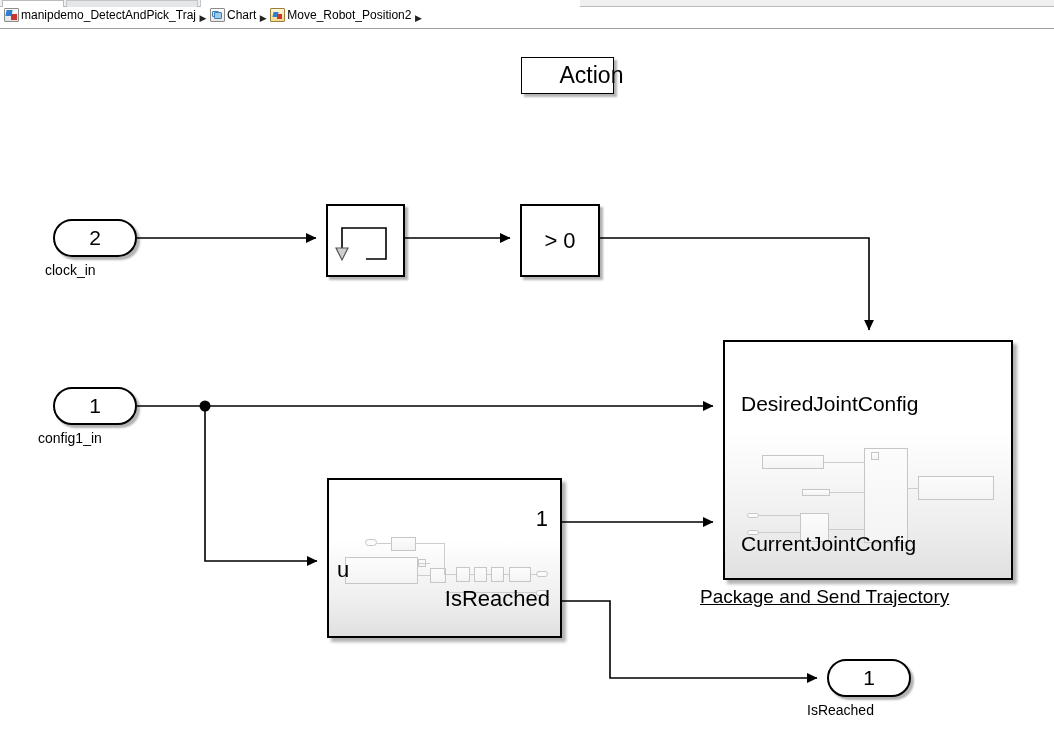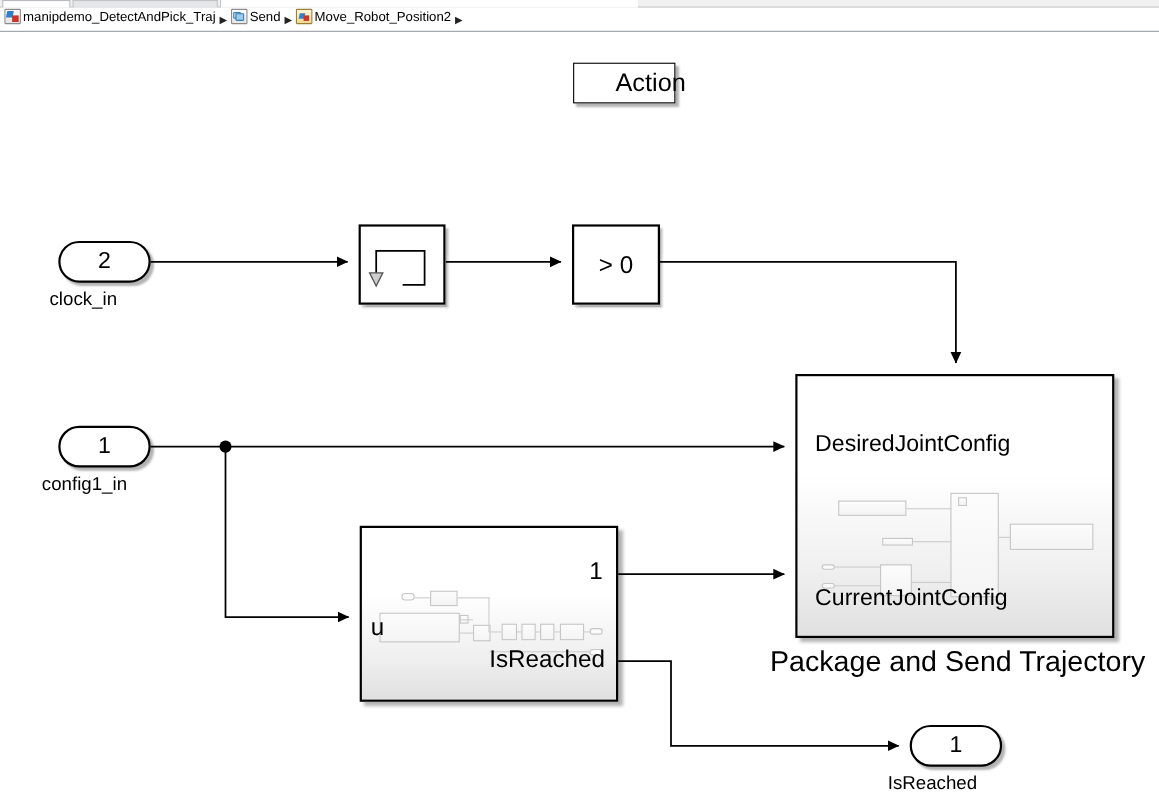--- a/index.html
+++ b/index.html
@@ -190,43 +190,44 @@
   }
 
   .port-label {
     position: absolute;
     font-size: 20px;
     color: #000000;
     white-space: nowrap;
   }
   .blk-caption {
     position: absolute;
-    font-size: 26px;
+    font-size: 19px;
     color: #000000;
     white-space: nowrap;
+    text-decoration: underline;
   }
 
   
   .port {
     position: absolute;
     border: 2px solid #000000;
     border-radius: 22px;
     background: #ffffff;
     box-shadow: 3px 3px 2px rgba(0,0,0,0.30);
     display: flex; align-items: center; justify-content: center;
     font-size: 21px;
     color: #000000;
   }
   #clock-in-port  { left: 53px;  top: 189px; width: 84px; height: 38px; }
   #config-in-port { left: 53px;  top: 357px; width: 84px; height: 38px; }
   #isreached-out-port { left: 827px; top: 629px; width: 84px; height: 38px; }
 
   .port-name {
     position: absolute;
-    font-size: 17px;
+    font-size: 14px;
     color: #000000;
     white-space: nowrap;
   }
 
   
   .trigger-glyph {
     position: absolute;
     left: 853px; top: 317px;
     width: 34px; height: 26px;
   }
@@ -262,21 +263,21 @@
   <div class="breadcrumb-bar">
 
     <span class="crumb">
       <span class="bc-icon ic-model"></span>
       <span class="crumb-label">manipdemo_DetectAndPick_Traj</span>
     </span>
     <span class="crumb-sep">▶</span>
 
     <span class="crumb">
       <span class="bc-icon ic-chart"></span>
-      <span class="crumb-label">Send</span>
+      <span class="crumb-label">Chart</span>
     </span>
     <span class="crumb-sep">▶</span>
 
     <span class="crumb">
       <span class="bc-icon ic-state"></span>
       <span class="crumb-label">Move_Robot_Position2</span>
     </span>
     <span class="crumb-sep">▶</span>
   </div>
 

